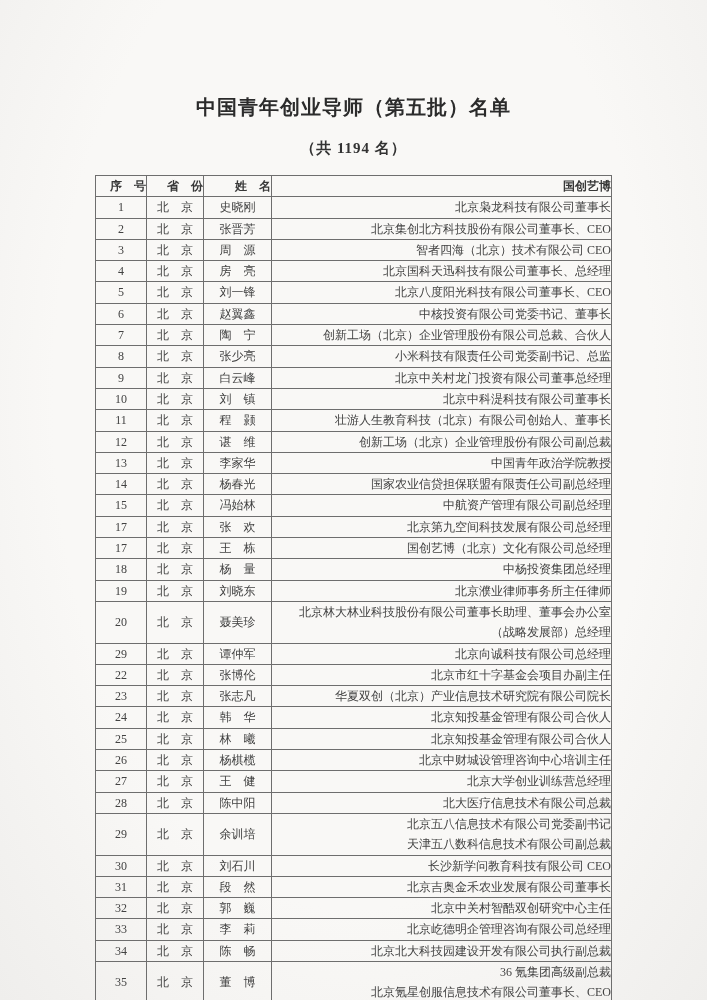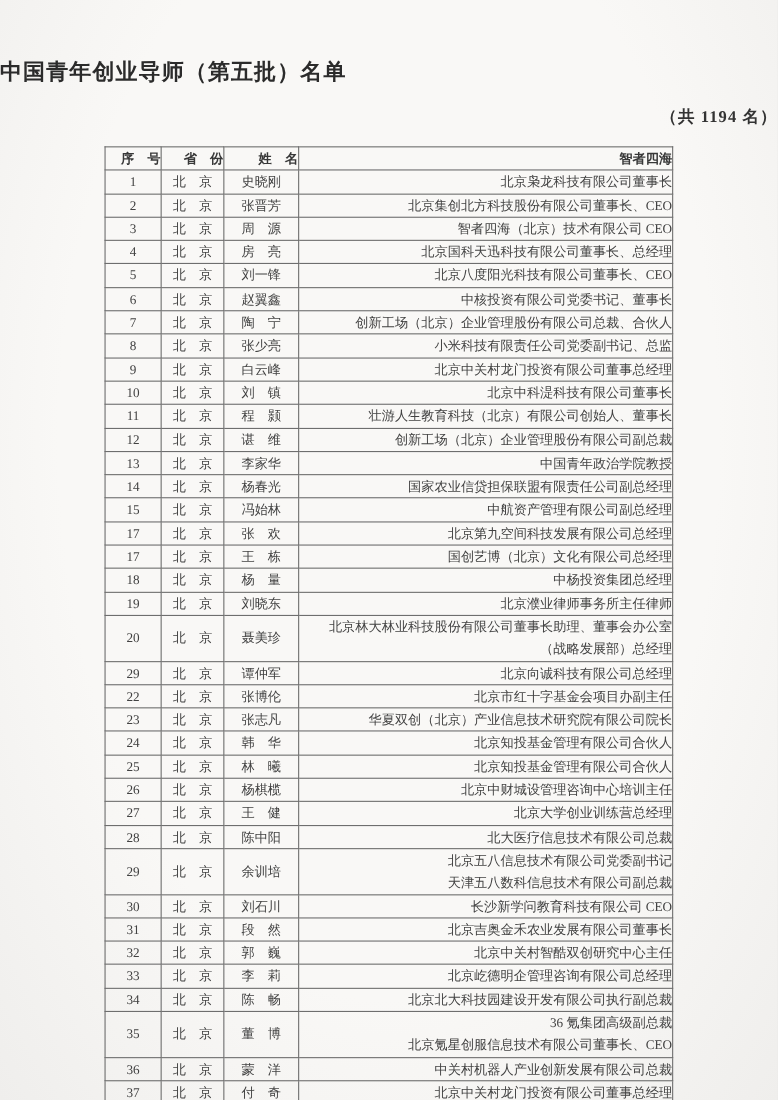--- a/index.html
+++ b/index.html
@@ -9,30 +9,30 @@
   }
   .page{
     position:relative;
     width:707px;height:1000px;
     margin:0 auto;
     background:radial-gradient(ellipse at 50% 40%, #f9f8f6 60%, #efeeec 100%);
     color:#3f3f3f;
     overflow:hidden;
   }
   .doc-title{
-    padding-top:52px;
-    text-align:left;
+    padding-top:94px;
+    text-align:center;
     font-size:20px;
     font-weight:bold;
     color:#2b2b2b;
     letter-spacing:1px;
   }
   .doc-subtitle{
     margin-top:18px;
-    text-align:right;
+    text-align:center;
     font-size:15px;
     font-weight:bold;
     color:#333;
     letter-spacing:1px;
   }
   table.roster{
     width:516px;
     margin:17px auto 0 auto;
     border-collapse:collapse;
     table-layout:fixed;
@@ -75,21 +75,21 @@
       <col class="c-no">
         <col class="c-prov">
         <col class="c-name">
         <col class="c-unit">
     </colgroup>
     <thead>
       <tr>
         <th>序　号</th>
         <th>省　份</th>
         <th>姓　名</th>
-        <th>智者四海</th>
+        <th>国创艺博</th>
       </tr>
     </thead>
     <tbody>
         <tr>
     <td class="c">1</td>
     <td class="c">北　京</td>
     <td class="c">史晓刚</td>
     <td class="unit">北京枭龙科技有限公司董事长</td>
   </tr>
         <tr>

